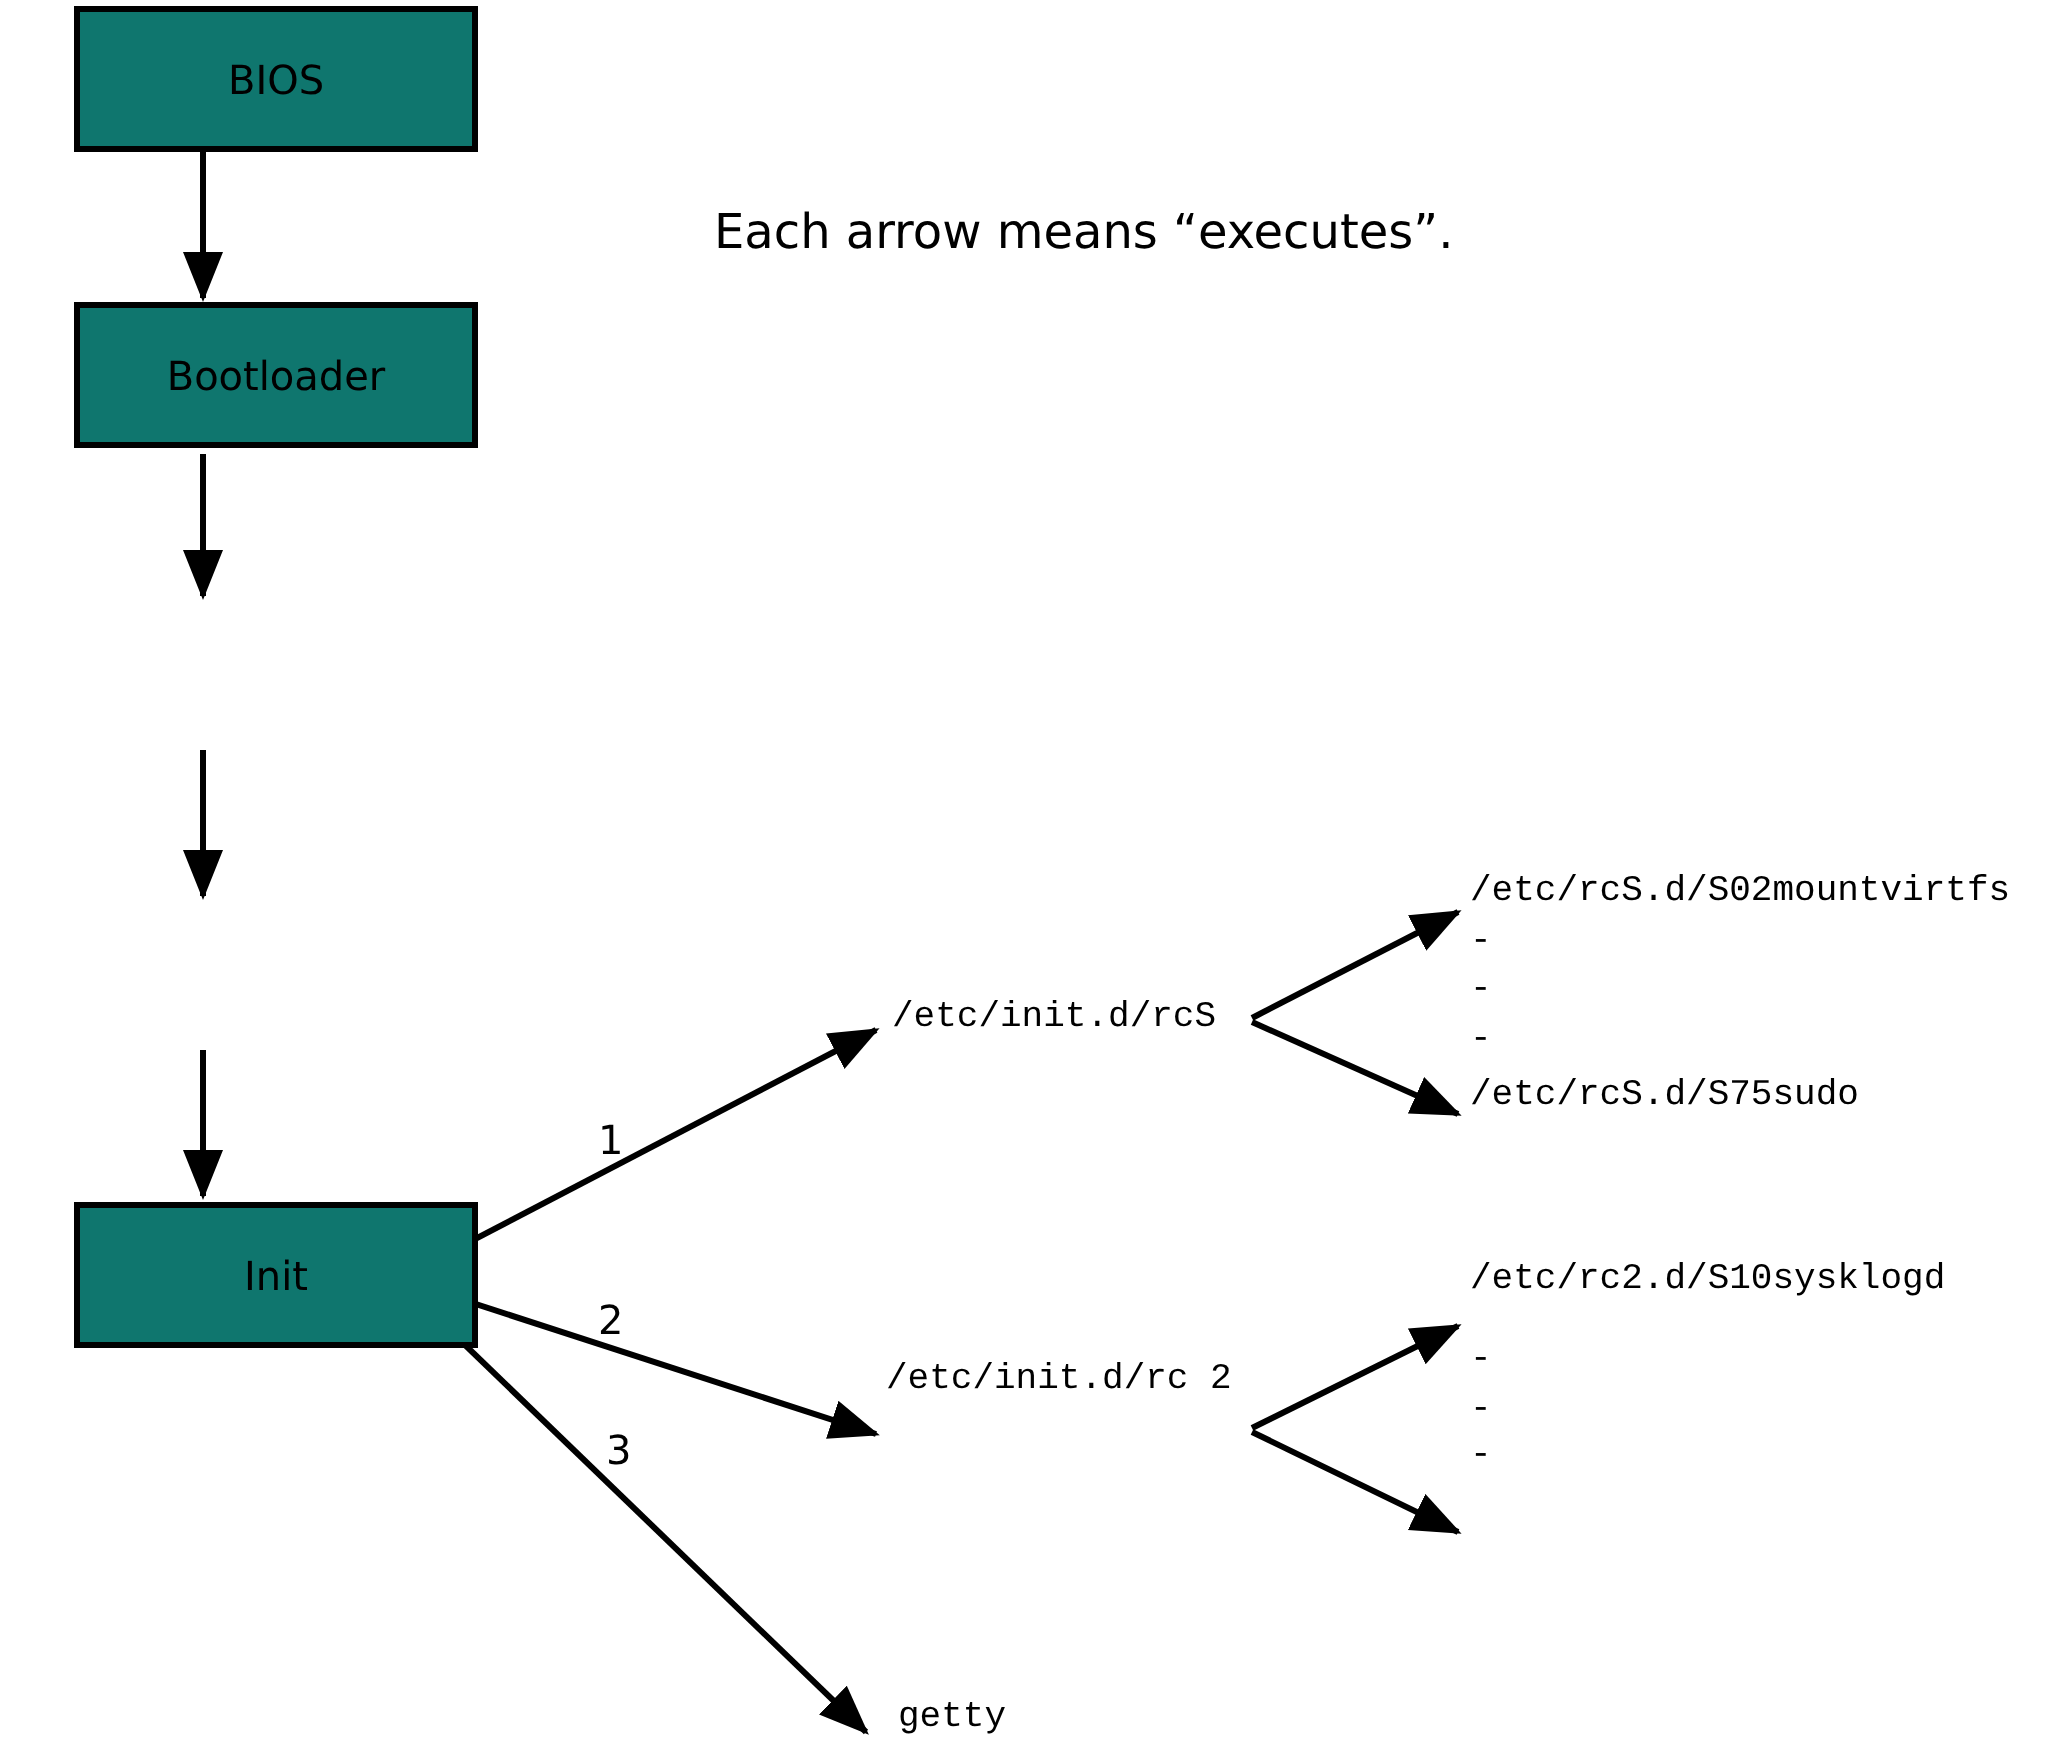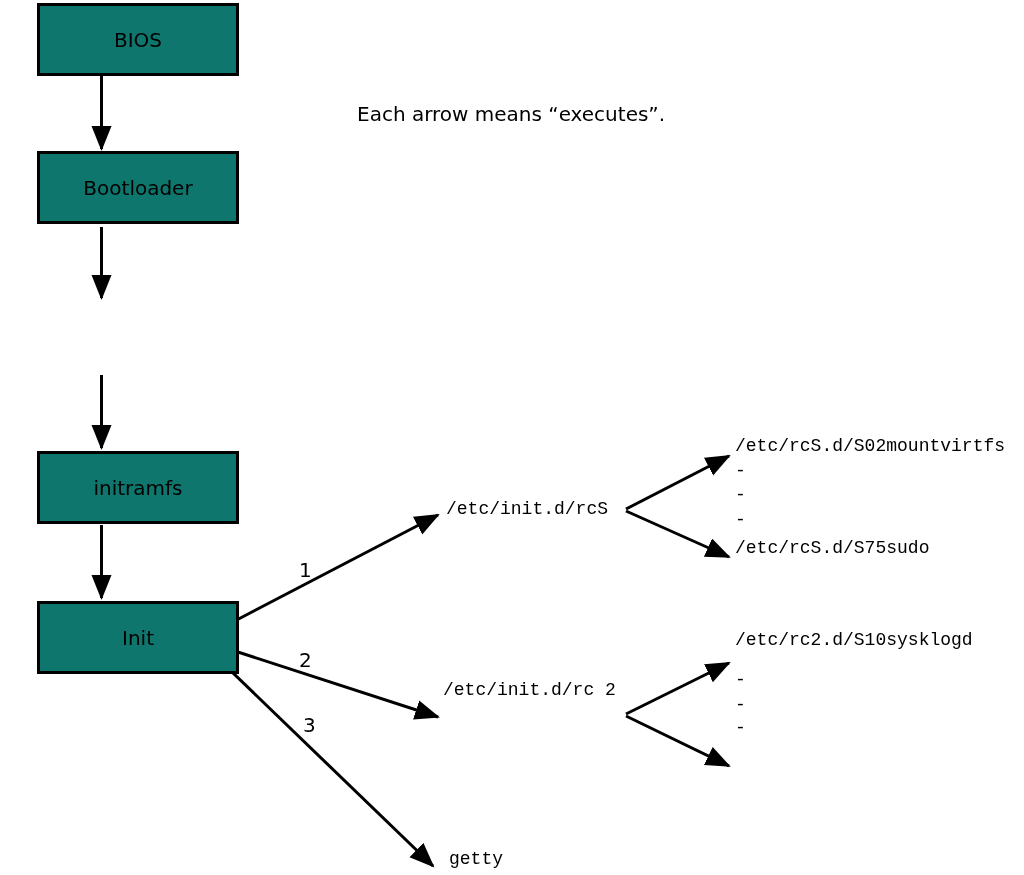--- a/index.html
+++ b/index.html
@@ -32,21 +32,21 @@
     background: #0f766e;
     display: flex;
     align-items: center;
     justify-content: center;
     font-size: 20px;
     box-sizing: content-box;
     margin-left: 37px;
   }
   .note {
     position: absolute;
-    font-size: 20px;
+    font-size: 24px;
     white-space: nowrap;
   }
   .arrow-num {
     position: absolute;
     font-size: 20px;
     white-space: nowrap;
   }
   .mono-label {
     position: absolute;
     font-family: "Liberation Mono", "DejaVu Sans Mono", monospace;
@@ -82,23 +82,20 @@
     <line x1="626" y1="714" x2="729" y2="663" stroke="#000000" stroke-width="3" marker-end="url(#ah)"></line>
     <line x1="626" y1="716" x2="729" y2="766" stroke="#000000" stroke-width="3" marker-end="url(#ah)"></line>
   </svg>
 
   <div class="flow-box" style="top:3px">
     <span>BIOS</span>
   </div>
   <div class="flow-box" style="top:151px">
     <span>Bootloader</span>
   </div>
-  <div class="flow-box" style="top:451px">
-    <span>initramfs</span>
-  </div>
   <div class="flow-box" style="top:601px">
     <span>Init</span>
   </div>
 
   <div class="note" style="left:357px; top:102px">Each arrow means “executes”.</div>
 
   <div class="arrow-num" style="left:299px; top:558px">1</div>
   <div class="arrow-num" style="left:299px; top:648px">2</div>
   <div class="arrow-num" style="left:303px; top:713px">3</div>
 

